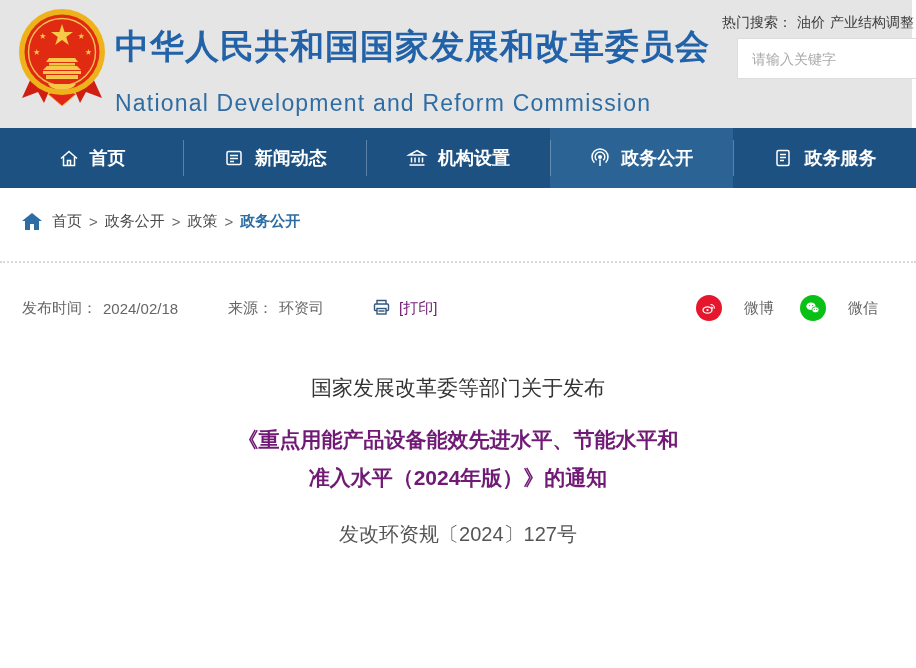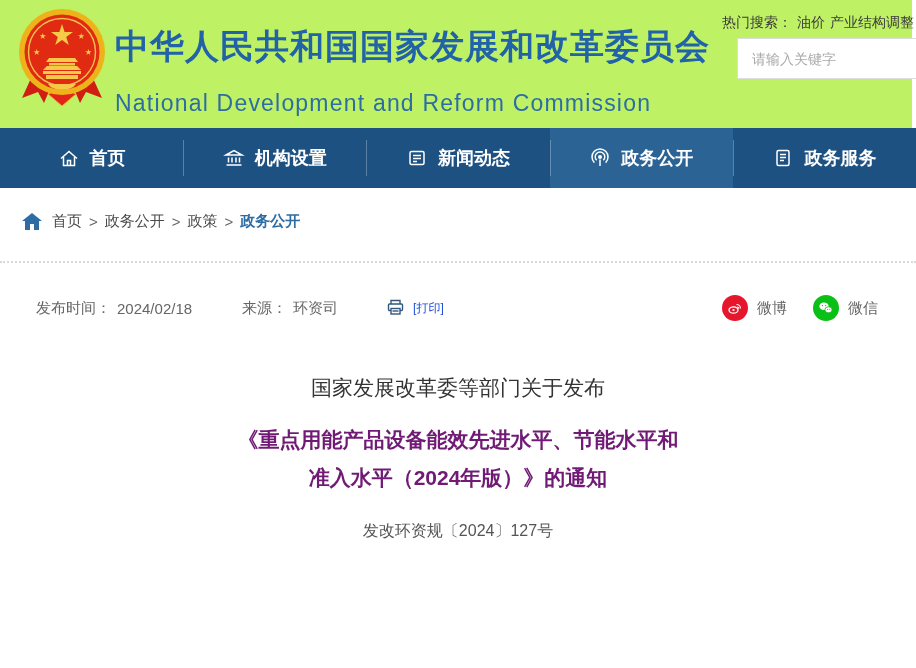--- a/index.html
+++ b/index.html
@@ -1,21 +1,21 @@
 <!DOCTYPE html>
 <html><head>
 <meta charset="utf-8">
 <style>
   * { margin:0; padding:0; box-sizing:border-box; }
   html,body { width:916px; height:668px; overflow:hidden; background:#fff;
     font-family:"Liberation Sans","DejaVu Sans",sans-serif; }
   .page { position:relative; width:916px; height:668px; overflow:hidden; background:#fff; }
 
   
-  .site-header { position:relative; width:912px; height:128px; background:#bef264; }
+  .site-header { position:relative; width:912px; height:128px; background:#e5e5e5; }
   .emblem { position:absolute; left:18px; top:6px; width:88px; height:108px; }
   .titles { position:absolute; left:115px; top:24px; }
   .title-cn { font-size:34px; font-weight:bold; color:#2262a8; letter-spacing:1px; white-space:nowrap; }
   .title-en { font-size:23px; color:#2e6da4; letter-spacing:1.2px; margin-top:20px; white-space:nowrap; }
   .hotsearch { position:absolute; left:722px; top:14px; font-size:14px; color:#3c3c3c; white-space:nowrap; }
   .hotsearch a { color:#3c3c3c; text-decoration:none; margin-left:5px;font-family:Liberation Serif, serif; }
   .search-input { position:absolute; left:737px; top:38px; width:240px; height:41px;
     border:1px solid #ddd; outline:none; padding:0 14px; font-size:14px; color:#333;
     font-family:"Liberation Sans","DejaVu Sans",sans-serif; }
   .search-input::placeholder { color:#a9a9a9; }
@@ -36,36 +36,36 @@
   .breadcrumb .sep { margin:0 7px; color:#666; }
   .breadcrumb .current { color:#2e6da4; font-weight:bold; }
 
   
   .page-title { margin:36px 18px 0 18px; font-size:23px; font-weight:bold; color:#141414;
     line-height:37px; letter-spacing:0.5px; }
 
   .dotted-rule { margin-top:20px; border-top:2px dotted #d9d9d9; height:0; }
 
   
-  .meta-row { margin:32px 20px 0 36px; display:flex; align-items:center; font-size:15px; color:#666; }
+  .meta-row { margin:32px 20px 0 22px; display:flex; align-items:center; font-size:15px; color:#666; }
   .meta-row .metaval { margin-left:6px; }
   .meta-src { margin-left:50px; }
-  .print-btn { margin-left:48px; display:flex; align-items:center; gap:8px; color:#1d4ed8;
-    cursor:pointer; text-decoration:none; font-size:12px; }
+  .print-btn { margin-left:48px; display:flex; align-items:center; gap:8px; color:#701a75;
+    cursor:pointer; text-decoration:none; font-size:15px; }
   .share-group { margin-left:auto; margin-right:18px; display:flex; align-items:center; gap:26px; }
-  .share-item { display:flex; align-items:center; gap:9px; cursor:pointer; color:#666; font-size:15px; }
+  .share-item { display:flex; align-items:center; gap:22px; cursor:pointer; color:#666; font-size:15px; }
   .share-circle { width:26px; height:26px; border-radius:50%; display:flex; align-items:center; justify-content:center; }
   .share-circle.weibo { background:#e6162d; }
   .share-circle.wechat { background:#0abf15; }
 
   
   .article-head { text-align:center; }
   .art-line1 { margin-top:52px; font-size:21px; font-weight:normal; color:#333; line-height:30px; }
   .art-line23 { margin-top:18px; font-size:21px; font-weight:bold; color:#701a75; line-height:38px; }
-  .doc-number { margin-top:24px; font-size:16px; color:#555; font-weight:normal; }
+  .doc-number { margin-top:24px; font-size:20px; color:#555; font-weight:normal; }
 </style>
 </head>
 <body>
 
 <div class="page">
 
   <header class="site-header">
     <div class="emblem">
       <svg width="88" height="108" viewBox="0 0 88 108">
 
@@ -113,35 +113,35 @@
           <path d="M3 11.5 L11 4.5 L19 11.5"></path>
             <path d="M5.5 10 V18.5 H16.5 V10"></path>
             <path d="M9.5 18.5 V13.5 H12.5 V18.5"></path>
         </svg>
       </span>
       <span>首页</span>
     </div>
     <div class="nav-item">
       <span class="nicon">
         <svg width="22" height="22" viewBox="0 0 22 22" fill="none" stroke="#fff" stroke-width="1.5">
+          <rect x="4" y="4.5" width="14" height="13" rx="1.5"></rect>
+            <path d="M7 8.5 H15 M7 11.5 H15 M7 14.5 H11"></path>
+        </svg>
+      </span>
+      <span>新闻动态</span>
+    </div>
+    <div class="nav-item">
+      <span class="nicon">
+        <svg width="22" height="22" viewBox="0 0 22 22" fill="none" stroke="#fff" stroke-width="1.5">
           <path d="M3 8 L11 3.5 L19 8 H3 Z"></path>
             <path d="M5.5 10.5 V15.5 M9 10.5 V15.5 M13 10.5 V15.5 M16.5 10.5 V15.5"></path>
             <path d="M3.5 18 H18.5"></path>
         </svg>
       </span>
       <span>机构设置</span>
-    </div>
-    <div class="nav-item">
-      <span class="nicon">
-        <svg width="22" height="22" viewBox="0 0 22 22" fill="none" stroke="#fff" stroke-width="1.5">
-          <rect x="4" y="4.5" width="14" height="13" rx="1.5"></rect>
-            <path d="M7 8.5 H15 M7 11.5 H15 M7 14.5 H11"></path>
-        </svg>
-      </span>
-      <span>新闻动态</span>
     </div>
     <div class="nav-item active">
       <span class="nicon">
         <svg width="22" height="22" viewBox="0 0 22 22" fill="none" stroke="#fff" stroke-width="1.5">
           <circle cx="11" cy="10" r="2" fill="#fff" stroke="none"></circle>
           <path d="M7.7 13.3 a4.8 4.8 0 1 1 6.6 0"></path>
           <path d="M5.4 15.6 a8 8 0 1 1 11.2 0"></path>
           <path d="M11 12.5 V19"></path>
         </svg>
       </span>

